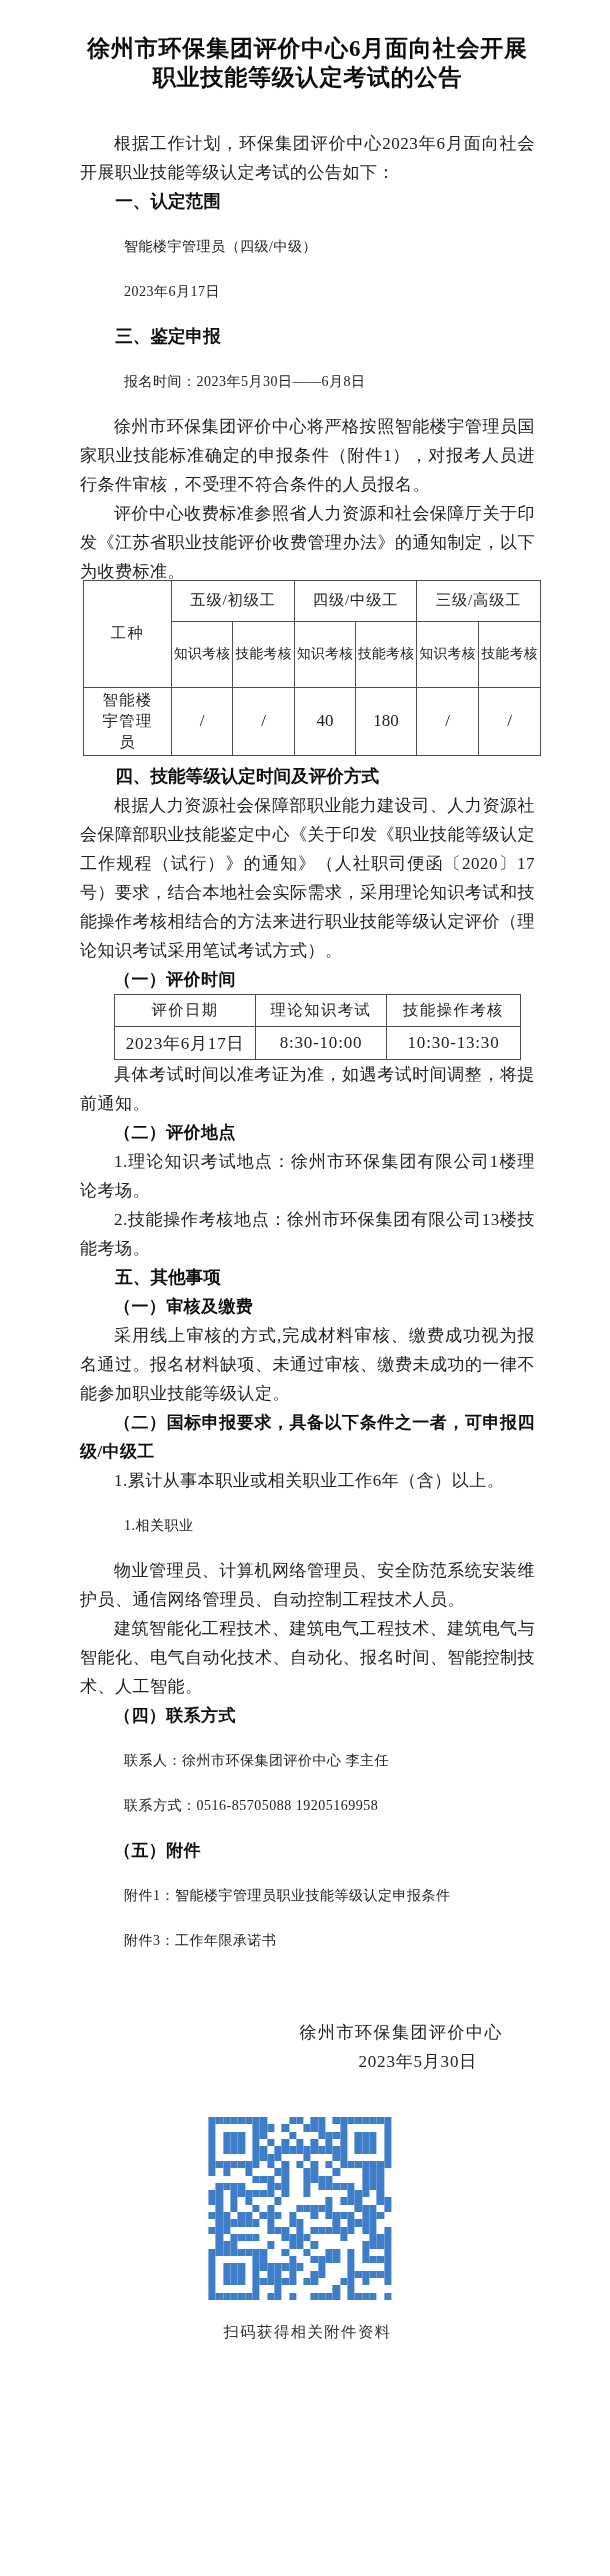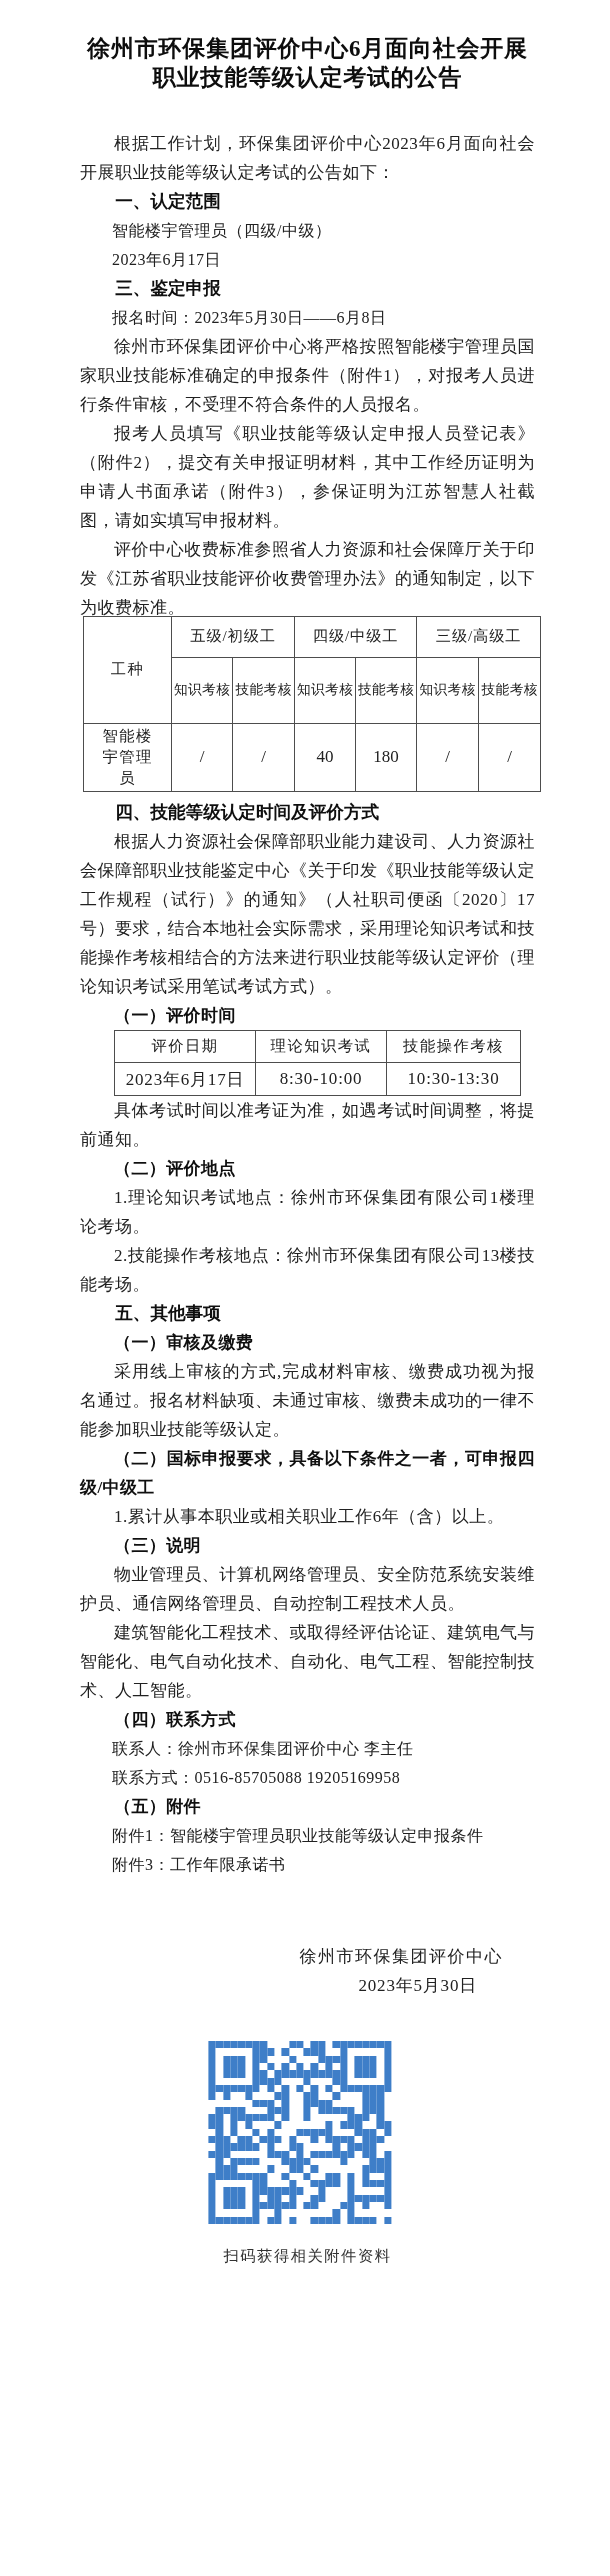--- a/index.html
+++ b/index.html
@@ -15,22 +15,22 @@
     text-align: center; font-weight: bold; color: #0d0d0d;
     font-size: 23px; line-height: 29px; letter-spacing: 0.8px;
     margin-bottom: 37px;
     font-family: "Liberation Serif", "DejaVu Serif", serif;
   }
   .p {
     font-size: 17px; line-height: 29px; letter-spacing: 0.5px;
     text-align: justify; text-indent: 2em; margin: 0;
   }
   .line {
-    font-size: 16px; line-height: 29px; letter-spacing: 0.5px;
-    text-indent: 2em; margin: 0; white-space: nowrap;
+    font-size: 14px; line-height: 29px; letter-spacing: 0.5px;
+    text-indent: 2em; margin: 16px; white-space: nowrap;
   }
   .h1 {
     font-family: "Liberation Sans", "DejaVu Sans", sans-serif;
     font-weight: bold; color: #0f0f0f;
     font-size: 17.6px; line-height: 29px; text-indent: 2em; margin: 0;
   }
   .sub {
     font-weight: bold; color: #0f0f0f;
     font-size: 17px; line-height: 29px; letter-spacing: 0.4px;
     text-indent: 2em; text-align: justify; margin: 0;
@@ -88,21 +88,20 @@
   <p class="p">根据工作计划，环保集团评价中心2023年6月面向社会开展职业技能等级认定考试的公告如下：</p>
 
   <p class="h1">一、认定范围</p>
   <p class="line">智能楼宇管理员（四级/中级）</p>
 
   <p class="line">2023年6月17日</p>
 
   <p class="h1">三、鉴定申报</p>
   <p class="line">报名时间：2023年5月30日——6月8日</p>
   <p class="p">徐州市环保集团评价中心将严格按照智能楼宇管理员国家职业技能标准确定的申报条件（附件1），对报考人员进行条件审核，不受理不符合条件的人员报名。</p>
-  <p class="p">报考人员填写《职业技能等级认定申报人员登记表》（附件2），提交有关申报证明材料，其中工作经历证明为申请人书面承诺（附件3），参保证明为江苏智慧人社截图，请如实填写申报材料。</p>
   <p class="p">评价中心收费标准参照省人力资源和社会保障厅关于印发《江苏省职业技能评价收费管理办法》的通知制定，以下为收费标准。</p>
 
   <table class="fee">
     <colgroup>
       <col style="width:88px">
         <col style="width:61px">
         <col style="width:62px">
       <col style="width:61px">
         <col style="width:61px">
         <col style="width:62px">
@@ -163,23 +162,23 @@
   <p class="p">具体考试时间以准考证为准，如遇考试时间调整，将提前通知。</p>
   <p class="sub">（二）评价地点</p>
   <p class="p">1.理论知识考试地点：徐州市环保集团有限公司1楼理论考场。</p>
   <p class="p">2.技能操作考核地点：徐州市环保集团有限公司13楼技能考场。</p>
 
   <p class="h1">五、其他事项</p>
   <p class="sub">（一）审核及缴费</p>
   <p class="p">采用线上审核的方式,完成材料审核、缴费成功视为报名通过。报名材料缺项、未通过审核、缴费未成功的一律不能参加职业技能等级认定。</p>
   <p class="sub">（二）国标申报要求，具备以下条件之一者，可申报四级/中级工</p>
   <p class="p">1.累计从事本职业或相关职业工作6年（含）以上。</p>
-  <p class="sub">（三）说明</p>
+  <p class="line">1.相关职业</p>
   <p class="p">物业管理员、计算机网络管理员、安全防范系统安装维护员、通信网络管理员、自动控制工程技术人员。</p>
-  <p class="p">建筑智能化工程技术、或取得经评估论证、建筑电气与智能化、电气自动化技术、自动化、电气工程、智能控制技术、人工智能。</p>
+  <p class="p">建筑智能化工程技术、建筑电气工程技术、建筑电气与智能化、电气自动化技术、自动化、报名时间、智能控制技术、人工智能。</p>
   <p class="sub">（四）联系方式</p>
   <p class="line">联系人：徐州市环保集团评价中心 李主任</p>
   <p class="line">联系方式：0516-85705088  19205169958</p>
   <p class="sub">（五）附件</p>
   <p class="line">附件1：智能楼宇管理员职业技能等级认定申报条件</p>
   <p class="line">附件3：工作年限承诺书</p>
 
   <div class="sig">
     <span class="org">徐州市环保集团评价中心</span>
     <span class="date">2023年5月30日</span>

